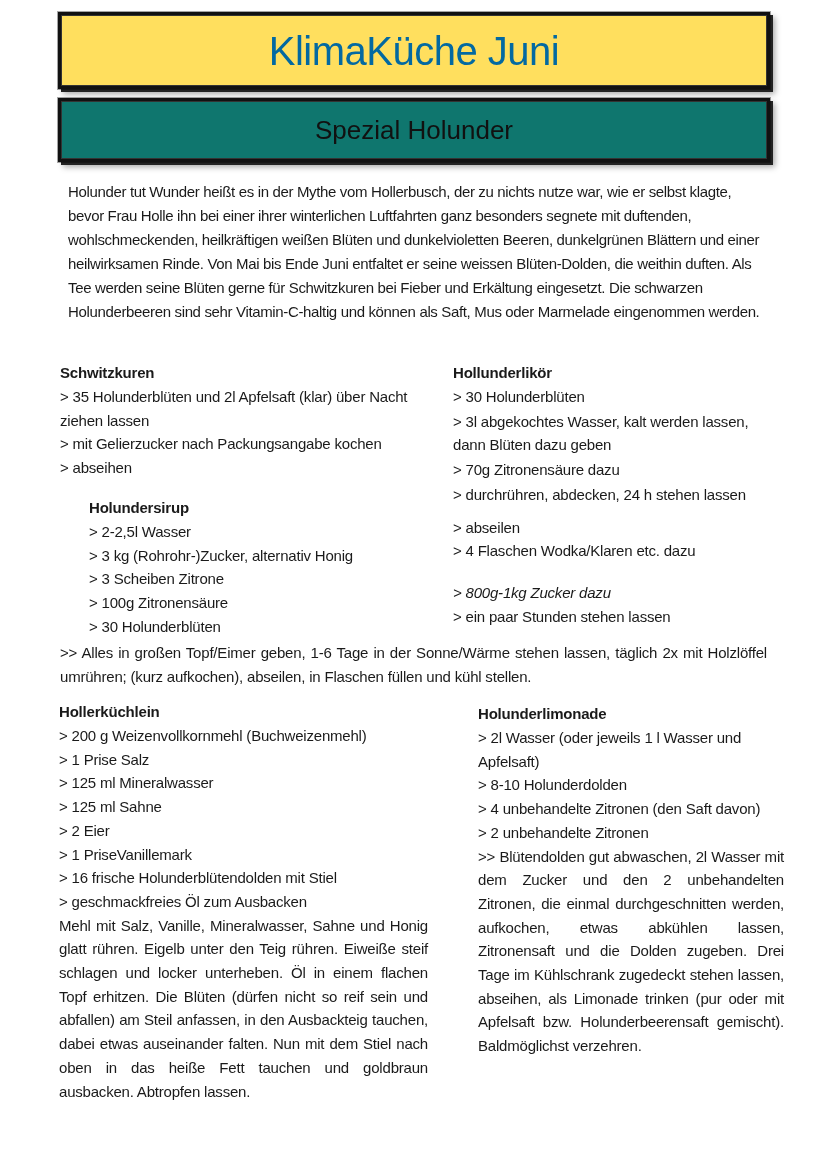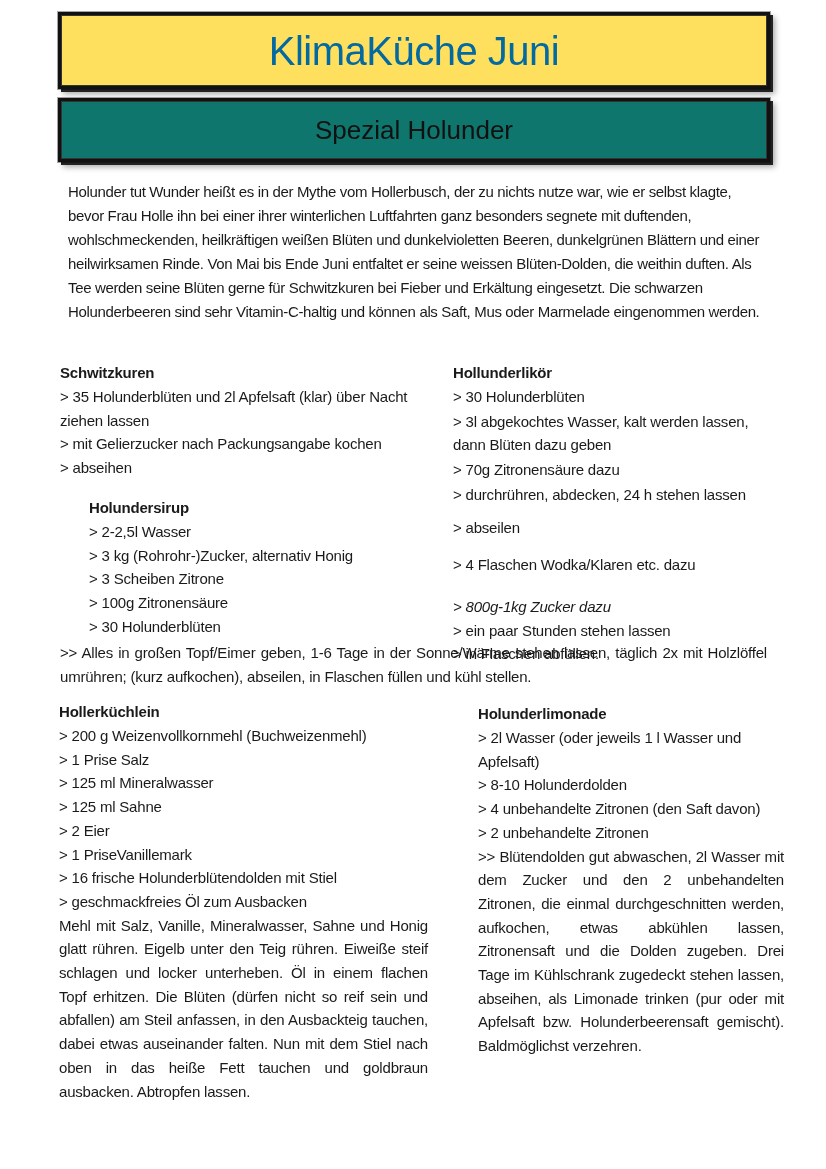--- a/index.html
+++ b/index.html
@@ -129,24 +129,23 @@
 <p class="col justify" id="sirup-note" style="margin:0;">&gt;&gt; Alles in großen Topf/Eimer geben, 1-6 Tage in der Sonne/Wärme stehen lassen, täglich 2x mit Holzlöffel umrühren; (kurz aufkochen), abseilen, in Flaschen füllen und kühl stellen.</p>
 
 <section class="col recipe" id="likoer">
   <h3>Hollunderlikör</h3>
   <ul>
     <li>&gt; 30 Holunderblüten</li>
     <li style="margin-top:1px;">&gt; 3l abgekochtes Wasser, kalt werden lassen, dann Blüten dazu geben</li>
     <li style="margin-top:1px;">&gt;  70g Zitronensäure  dazu</li>
     <li style="margin-top:1px;">&gt; durchrühren, abdecken, 24 h stehen lassen</li>
     <li style="margin-top:9px;">&gt; abseilen</li>
-    <li style="margin-top:14px;">&gt; 4 Flaschen Wodka/Klaren etc. dazu</li>
+    <li style="margin-top:0;">&gt; 4 Flaschen Wodka/Klaren etc. dazu</li>
     <li style="margin-top:18px;font-style:italic;">&gt; 800g-1kg Zucker dazu</li>
     <li>&gt; ein paar Stunden stehen lassen</li>
-    <li>&gt; in Flaschen abfüllen.</li>
   </ul>
 </section>
 
 <section class="col recipe" id="kuechlein">
   <h3>Hollerküchlein</h3>
   <ul>
     <li>&gt; 200 g Weizenvollkornmehl (Buchweizenmehl)</li>
     <li>&gt; 1 Prise Salz</li>
     <li>&gt; 125 ml Mineralwasser</li>
     <li>&gt; 125 ml Sahne</li>

